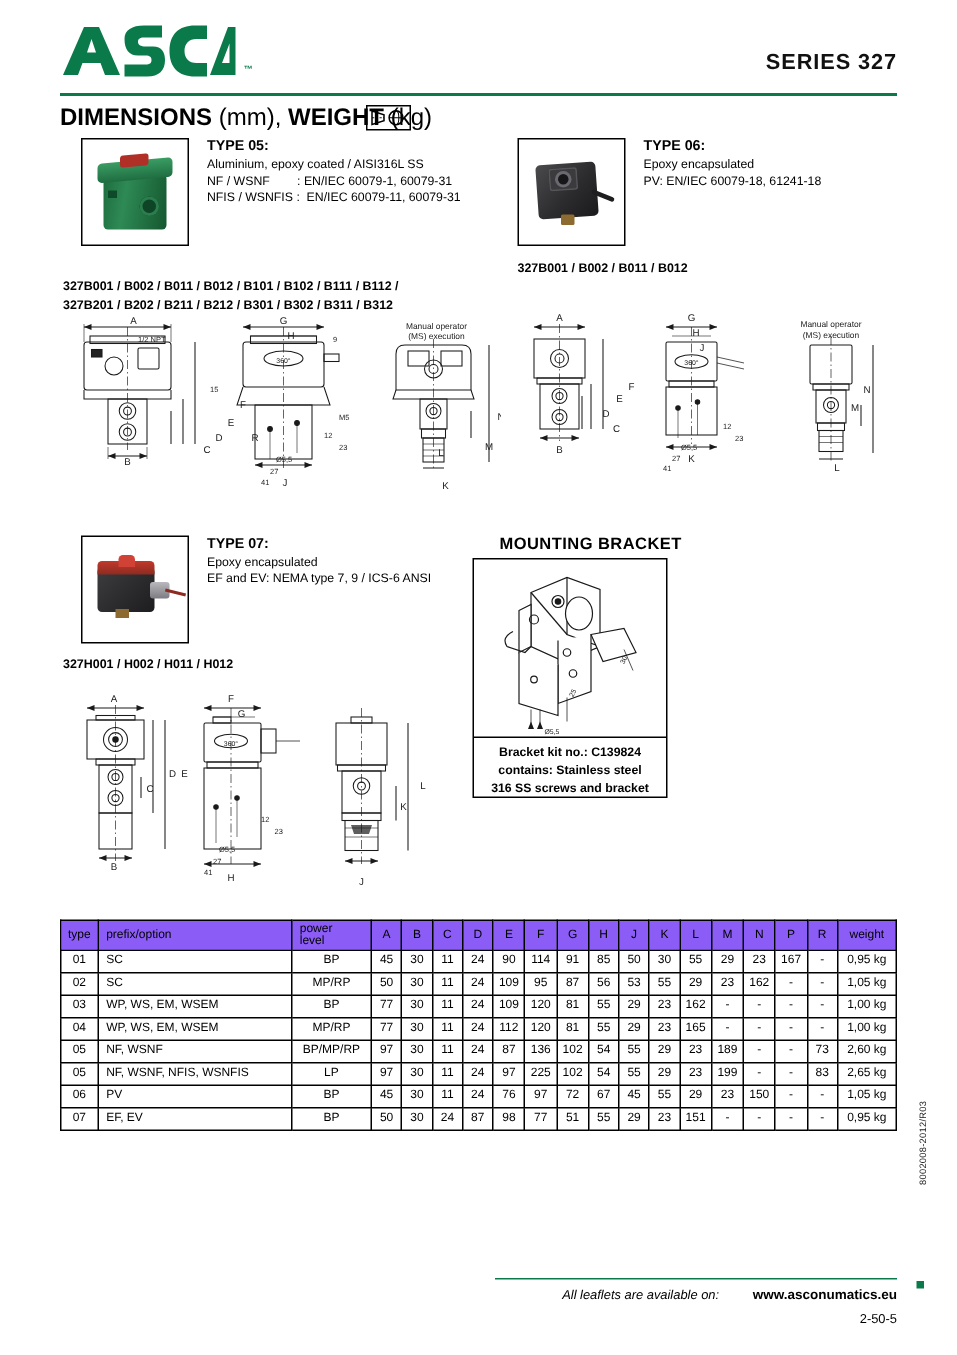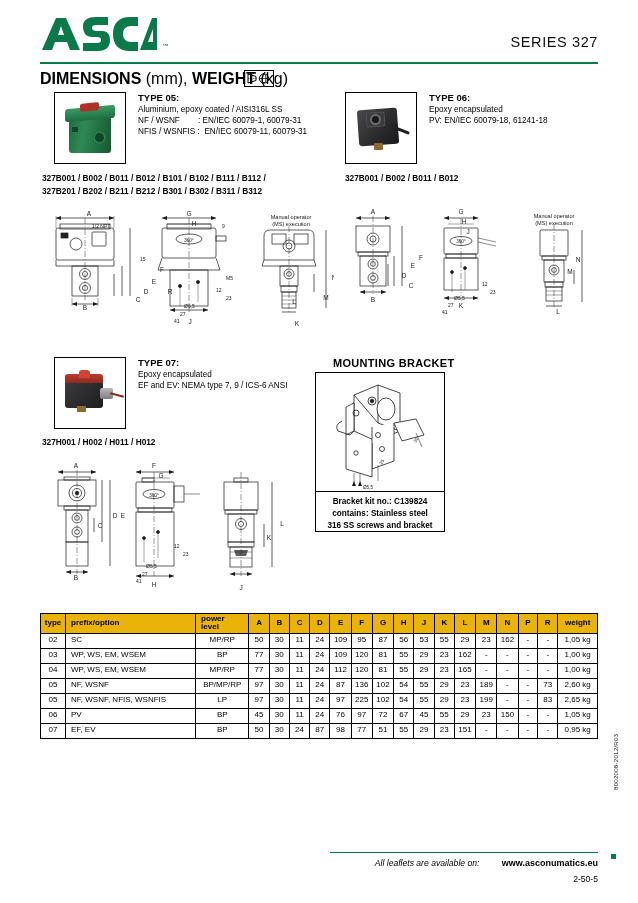--- a/index.html
+++ b/index.html
@@ -13,21 +13,21 @@
     overflow:hidden;
   }
   .page { position:absolute; inset:0; }
 
   
   .header { position:absolute; left:40px; top:12px; width:558px; height:52px; }
   .logo { position:absolute; left:0; top:2px; }
   .tm { font-size:6px; vertical-align:super; color:#0a7a4a; font-weight:bold; }
   .series-title {
     position:absolute; right:0; top:22px;
-    font-size:14.5px; letter-spacing:0.6px; font-weight:400; color:#111;
+    font-size:14.5px; letter-spacing:0.6px; font-weight:700; color:#111;
   }
   .header-rule {
     position:absolute; left:40px; top:62px; width:558px; height:1.6px;
     background:#0a7a4a;
   }
 
   
   .dims-title { position:absolute; left:40px; top:70px; font-size:16px;text-align:right; }
   .dims-title b { font-weight:bold; }
   .proj-icon { position:absolute; left:244px; top:70px; width:30px; height:17px;
@@ -95,21 +95,21 @@
   .mb-caption { position:absolute; left:0; right:0; text-align:center;
                 font-size:8.2px; font-weight:bold; line-height:1.45; }
 
   
   .tbl-wrap { position:absolute; left:40px; top:613px; width:558px; }
   table.specs { border-collapse:collapse; width:558px; font-size:8px; }
   table.specs th, table.specs td {
     border:1px solid #000; padding:1px 2px; height:15px;
     text-align:center; font-weight:normal; line-height:1.1;
   }
-  table.specs thead th { font-weight:bold; background:#eab308; }
+  table.specs thead th { font-weight:normal; background:#8b5cf6; }
   table.specs .c-type { width:26px; }
   table.specs .c-prefix { width:150px; text-align:left; padding-left:5px; }
   table.specs .c-power { width:56px; }
   table.specs .c-dim { width:22px; }
   table.specs .c-weight { width:42px; }
   table.specs td.c-prefix { text-align:left; }
   table.specs th.c-power, table.specs th.c-prefix { text-align:left; padding-left:5px; }
   table.specs th.c-power { line-height:1.05; }
 
   
@@ -173,21 +173,21 @@
         <div class="t05-lbl"></div>
       </div>
     </div>
     <div class="type-text">
       <div class="type-name">TYPE 05:</div>
       <div class="type-desc">Aluminium, epoxy coated / AISI316L SS
 NF / WSNF        : EN/IEC 60079-1, 60079-31
 NFIS / WSNFIS :  EN/IEC 60079-11, 60079-31</div>
     </div>
   </div>
-  <div class="codes" style="left:42px; top:172px; width:290px;">
+  <div class="codes" style="left:42px; top:184px; width:290px;">
     <div>327B001 / B002 / B011 / B012 / B101 / B102 / B111 / B112 /</div>
     <div>327B201 / B202 / B211 / B212 / B301 / B302 / B311 / B312</div>
   </div>
 
   <div class="type-block" style="left:345px; top:92px; width:260px; height:76px;">
     <div class="photo">
       <div class="ph-t06">
         <div class="t06-body"></div>
         <div class="t06-face"></div>
         <div class="t06-dot"></div>
@@ -570,20 +570,41 @@
           <th class="c-dim">L</th>
           <th class="c-dim">M</th>
           <th class="c-dim">N</th>
           <th class="c-dim">P</th>
           <th class="c-dim">R</th>
           <th class="c-weight">weight</th>
         </tr>
       </thead>
       <tbody id="table-body">
           <tr>
+            <td class="c-type">01</td>
+            <td class="c-prefix">SC</td>
+            <td class="c-power">BP</td>
+            <td class="c-dim">45</td>
+            <td class="c-dim">30</td>
+            <td class="c-dim">11</td>
+            <td class="c-dim">24</td>
+            <td class="c-dim">90</td>
+            <td class="c-dim">114</td>
+            <td class="c-dim">91</td>
+            <td class="c-dim">85</td>
+            <td class="c-dim">50</td>
+            <td class="c-dim">30</td>
+            <td class="c-dim">55</td>
+            <td class="c-dim">29</td>
+            <td class="c-dim">23</td>
+            <td class="c-dim">167</td>
+            <td class="c-dim">-</td>
+            <td class="c-weight">0,95 kg</td>
+          </tr>
+          <tr>
             <td class="c-type">02</td>
             <td class="c-prefix">SC</td>
             <td class="c-power">MP/RP</td>
             <td class="c-dim">50</td>
             <td class="c-dim">30</td>
             <td class="c-dim">11</td>
             <td class="c-dim">24</td>
             <td class="c-dim">109</td>
             <td class="c-dim">95</td>
             <td class="c-dim">87</td>

